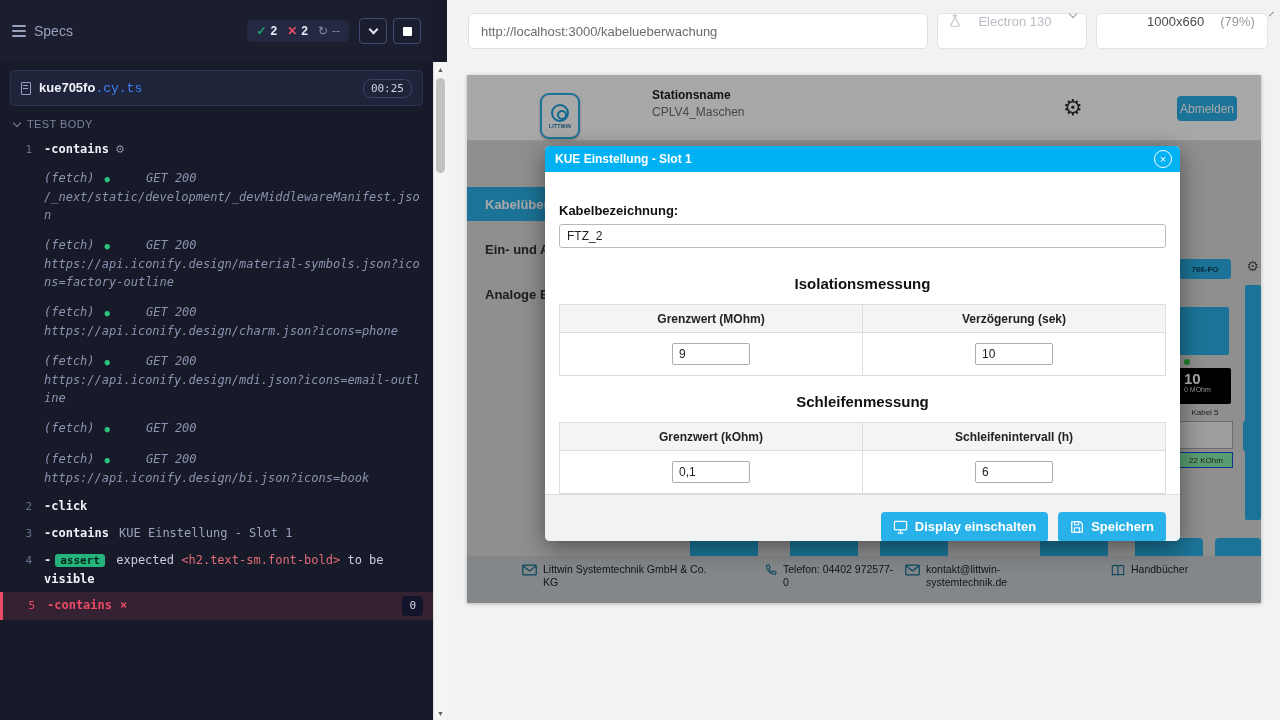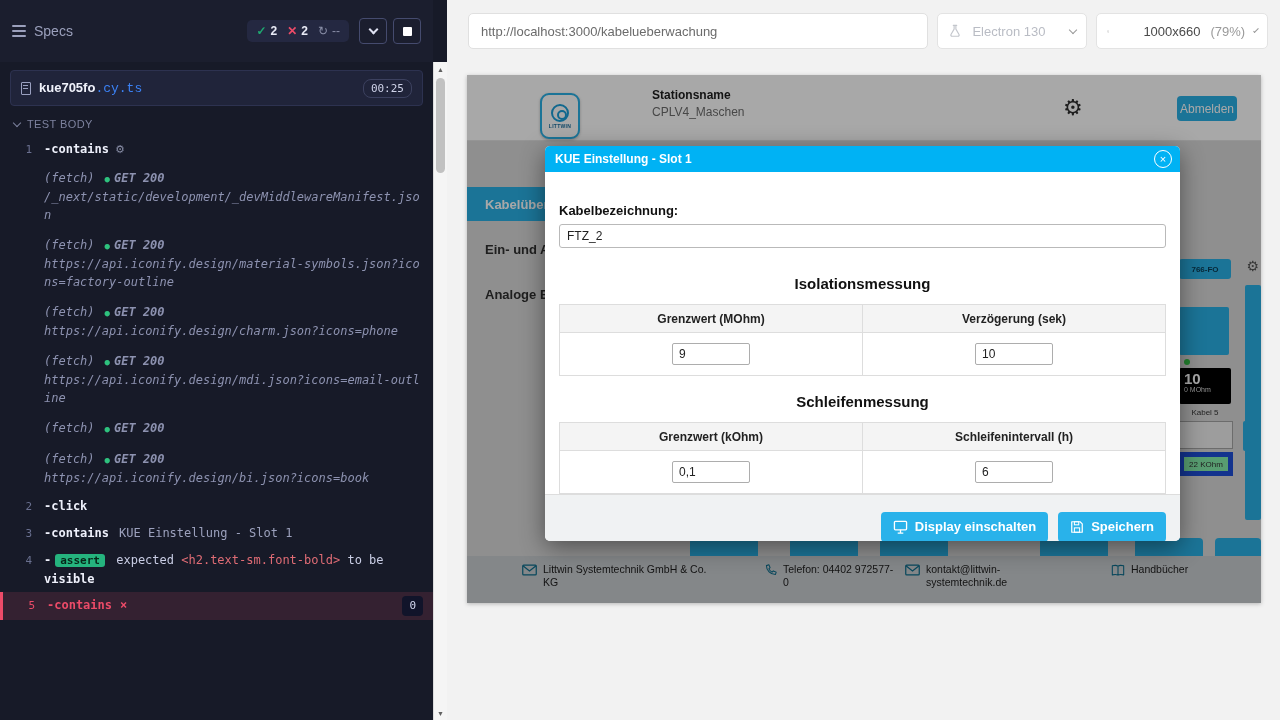--- a/index.html
+++ b/index.html
@@ -37,42 +37,42 @@
   .chev-sm { width: 6px; height: 6px; border-right: 1.5px solid #7d829e; border-bottom: 1.5px solid #7d829e; transform: rotate(45deg); margin-top: -2px; }
 
   .steps { list-style: none; font-family: "DejaVu Sans Mono", monospace; font-size: 12px; line-height: 18px; }
   .step { display: grid; grid-template-columns: 42px 1fr 40px; column-gap: 2px; padding: 4px 0; align-items: start; }
   .num { color: #6a7090; text-align: right; padding-right: 10px; font-size: 11px; padding-top: 1px; }
   .cmd { color: #eef0fb; font-weight: bold; }
   .cmd .arg { color: #9ca1bd; font-weight: normal; margin-left: 10px; }
   .gear-sm { color: #8a8fa8; font-family: "DejaVu Sans", sans-serif; font-size: 11px; margin-left: 6px; font-weight: normal; }
   .fetch { grid-column: 2 / span 2; color: #8d92b0; font-style: italic; margin: 2px 12px 2px 0; word-break: break-all; }
   .fetch .dot { color: #2ec27e; font-style: normal; font-size: 9px; margin: 0 4px 0 10px; }
-  .fetch .status { font-weight: bold; }
+  .fetch .status { font-weight: normal; margin-left: 32px; }
   .pill { background: #25b47e; color: #07281a; font-weight: bold; border-radius: 3px; padding: 0 5px; margin: 0 4px; font-size: 11px; }
   .msg { color: #c9cde4; font-weight: normal; }
   .el { color: #e06c75; font-weight: normal; }
   .vis { color: #eef0fb; }
   .step.fail { background: rgba(236, 75, 104, 0.14); border-left: 3px solid #ec4b68; }
   .step.fail .num { color: #ec4b68; }
   .step.fail .cmd { color: #ec4b68; }
   .fail-x { color: #ec4b68; margin-left: 8px; font-weight: bold; }
   .count-badge { background: #11142a; color: #d3d7ef; border-radius: 4px; font-size: 11px; padding: 1px 7px; justify-self: end; margin-right: 10px; }
 
   
   .runner-scrollbar { position: absolute; right: 0; top: 62px; bottom: 0; width: 14px; background: #f5f5f5; border-left: 1px solid #dcdcdc; }
   .sb-arrow { height: 14px; display: flex; align-items: center; justify-content: center; font-size: 7px; color: #606060; }
   .sb-arrow.down { position: absolute; bottom: 0; left: 0; right: 0; }
   .sb-thumb { position: absolute; top: 16px; left: 2px; width: 9px; height: 95px; background: #c1c1c1; border-radius: 5px; }
 
   
   .stage { position: absolute; left: 447px; top: 0; width: 833px; height: 720px; background: #f2f2f2; }
   .browser-bar { position: absolute; left: 0; top: 0; width: 100%; height: 62px; display: flex; align-items: center; padding: 0 12px 0 21px; gap: 9px; }
   .url-input { width: 462px; height: 36px; background: #fff; border: 1px solid #e0e0e0; border-radius: 5px; padding: 0 12px; font-size: 13px; color: #6b6b6b; font-family: "Liberation Sans", sans-serif; }
-  .select { height: 36px; background: #fff; border: 1px solid #e3e3e3; border-radius: 5px; display: flex; align-items: center; gap: 10px; padding: 0 10px; cursor: pointer; }
+  .select { height: 36px; background: #fff; border: 1px solid #e3e3e3; border-radius: 5px; display: flex; align-items: flex-start; gap: 16px; padding: 0 10px; cursor: pointer; }
   .browser-select { width: 150px; color: #b9bcc4; font-size: 13px; }
   .viewport-select { width: 172px; font-size: 13px; }
   .vp-size { color: #4a4a4a; font-weight: normal; margin-left: 24px; }
   .vp-zoom { color: #9a9a9a; }
   .caret { width: 6px; height: 6px; border-right: 1.5px solid #999; border-bottom: 1.5px solid #999; transform: rotate(45deg); margin-left: auto; margin-top: -3px; }
 
   
   .aut-frame { position: absolute; left: 20px; top: 75px; width: 794px; height: 528px; background: #dadada; box-shadow: 0 1px 4px rgba(0,0,0,0.25); overflow: hidden; }
   .app-header { position: absolute; left: 0; top: 0; width: 100%; height: 66px; background: #ffffff; border-bottom: 1px solid #e2e2e2; z-index: 1; }
   .logo { position: absolute; left: 73px; top: 18px; width: 40px; height: 46px; background: #fff; border: 2px solid #29b0e6; border-radius: 9px; display: flex; flex-direction: column; align-items: center; justify-content: center; gap: 1px; box-shadow: 0 1px 3px rgba(0,0,0,0.25); }
@@ -94,21 +94,21 @@
   .bg-tile { position: absolute; left: 0; top: 4px; width: 52px; height: 20px; background: #29b0e6; color: #0b3b52; font-size: 8px; font-weight: bold; display: flex; align-items: center; justify-content: center; border-radius: 3px; }
   .bg-gear { position: absolute; right: 2px; top: 3px; font-size: 14px; color: #555; font-family: "DejaVu Sans", sans-serif; }
   .bg-strip { position: absolute; right: 0; top: 30px; width: 16px; height: 235px; background: #29b0e6; border-radius: 2px; }
   .bg-block { position: absolute; left: 0; top: 52px; width: 50px; height: 48px; background: #29b0e6; border-radius: 2px; }
   .bg-dot { position: absolute; left: 5px; top: 104px; width: 6px; height: 6px; background: #35c246; border-radius: 50%; }
   .bg-display { position: absolute; left: 0; top: 113px; width: 52px; height: 36px; background: #000; color: #fff; padding: 3px 5px; border-radius: 2px; }
   .bg-display .val { font-size: 15px; font-weight: bold; line-height: 15px; }
   .bg-display .unit { font-size: 7px; color: #ddd; }
   .bg-kabel { position: absolute; left: 0; top: 153px; width: 52px; text-align: center; font-size: 8px; color: #333; }
   .bg-box1 { position: absolute; left: 0; top: 166px; width: 54px; height: 28px; background: #efefef; border: 1px solid #a5a5a5; }
-  .bg-box2 { position: absolute; left: 0; top: 197px; width: 54px; height: 24px; background: #86efac; border: 5px solid #1d4ed8; font-size: 8px; color: #333; display: flex; align-items: center; justify-content: center; }
+  .bg-box2 { position: absolute; left: 0; top: 197px; width: 54px; height: 16px; background: #86efac; border: 1px solid #1d4ed8; font-size: 8px; color: #333; display: flex; align-items: center; justify-content: center; }
   .bg-side-tile { position: absolute; right: 0; top: 166px; width: 18px; height: 30px; background: #29b0e6; border-radius: 2px; }
 
   .stub { position: absolute; top: 463px; height: 18px; width: 68px; background: #29b0e6; border-radius: 4px 4px 0 0; z-index: 1; }
 
   .app-footer { position: absolute; left: 0; top: 481px; width: 100%; height: 47px; background: #c9cdd0; z-index: 2; }
   .foot-group { position: absolute; top: 7px; display: flex; gap: 6px; align-items: flex-start; }
   .foot-icon { flex: 0 0 auto; margin-top: 1px; }
   .foot-text { font-size: 10.5px; color: #1d1d1d; line-height: 13px; }
   .fg1 { left: 55px; width: 185px; }
   .fg2 { left: 297px; width: 135px; }

